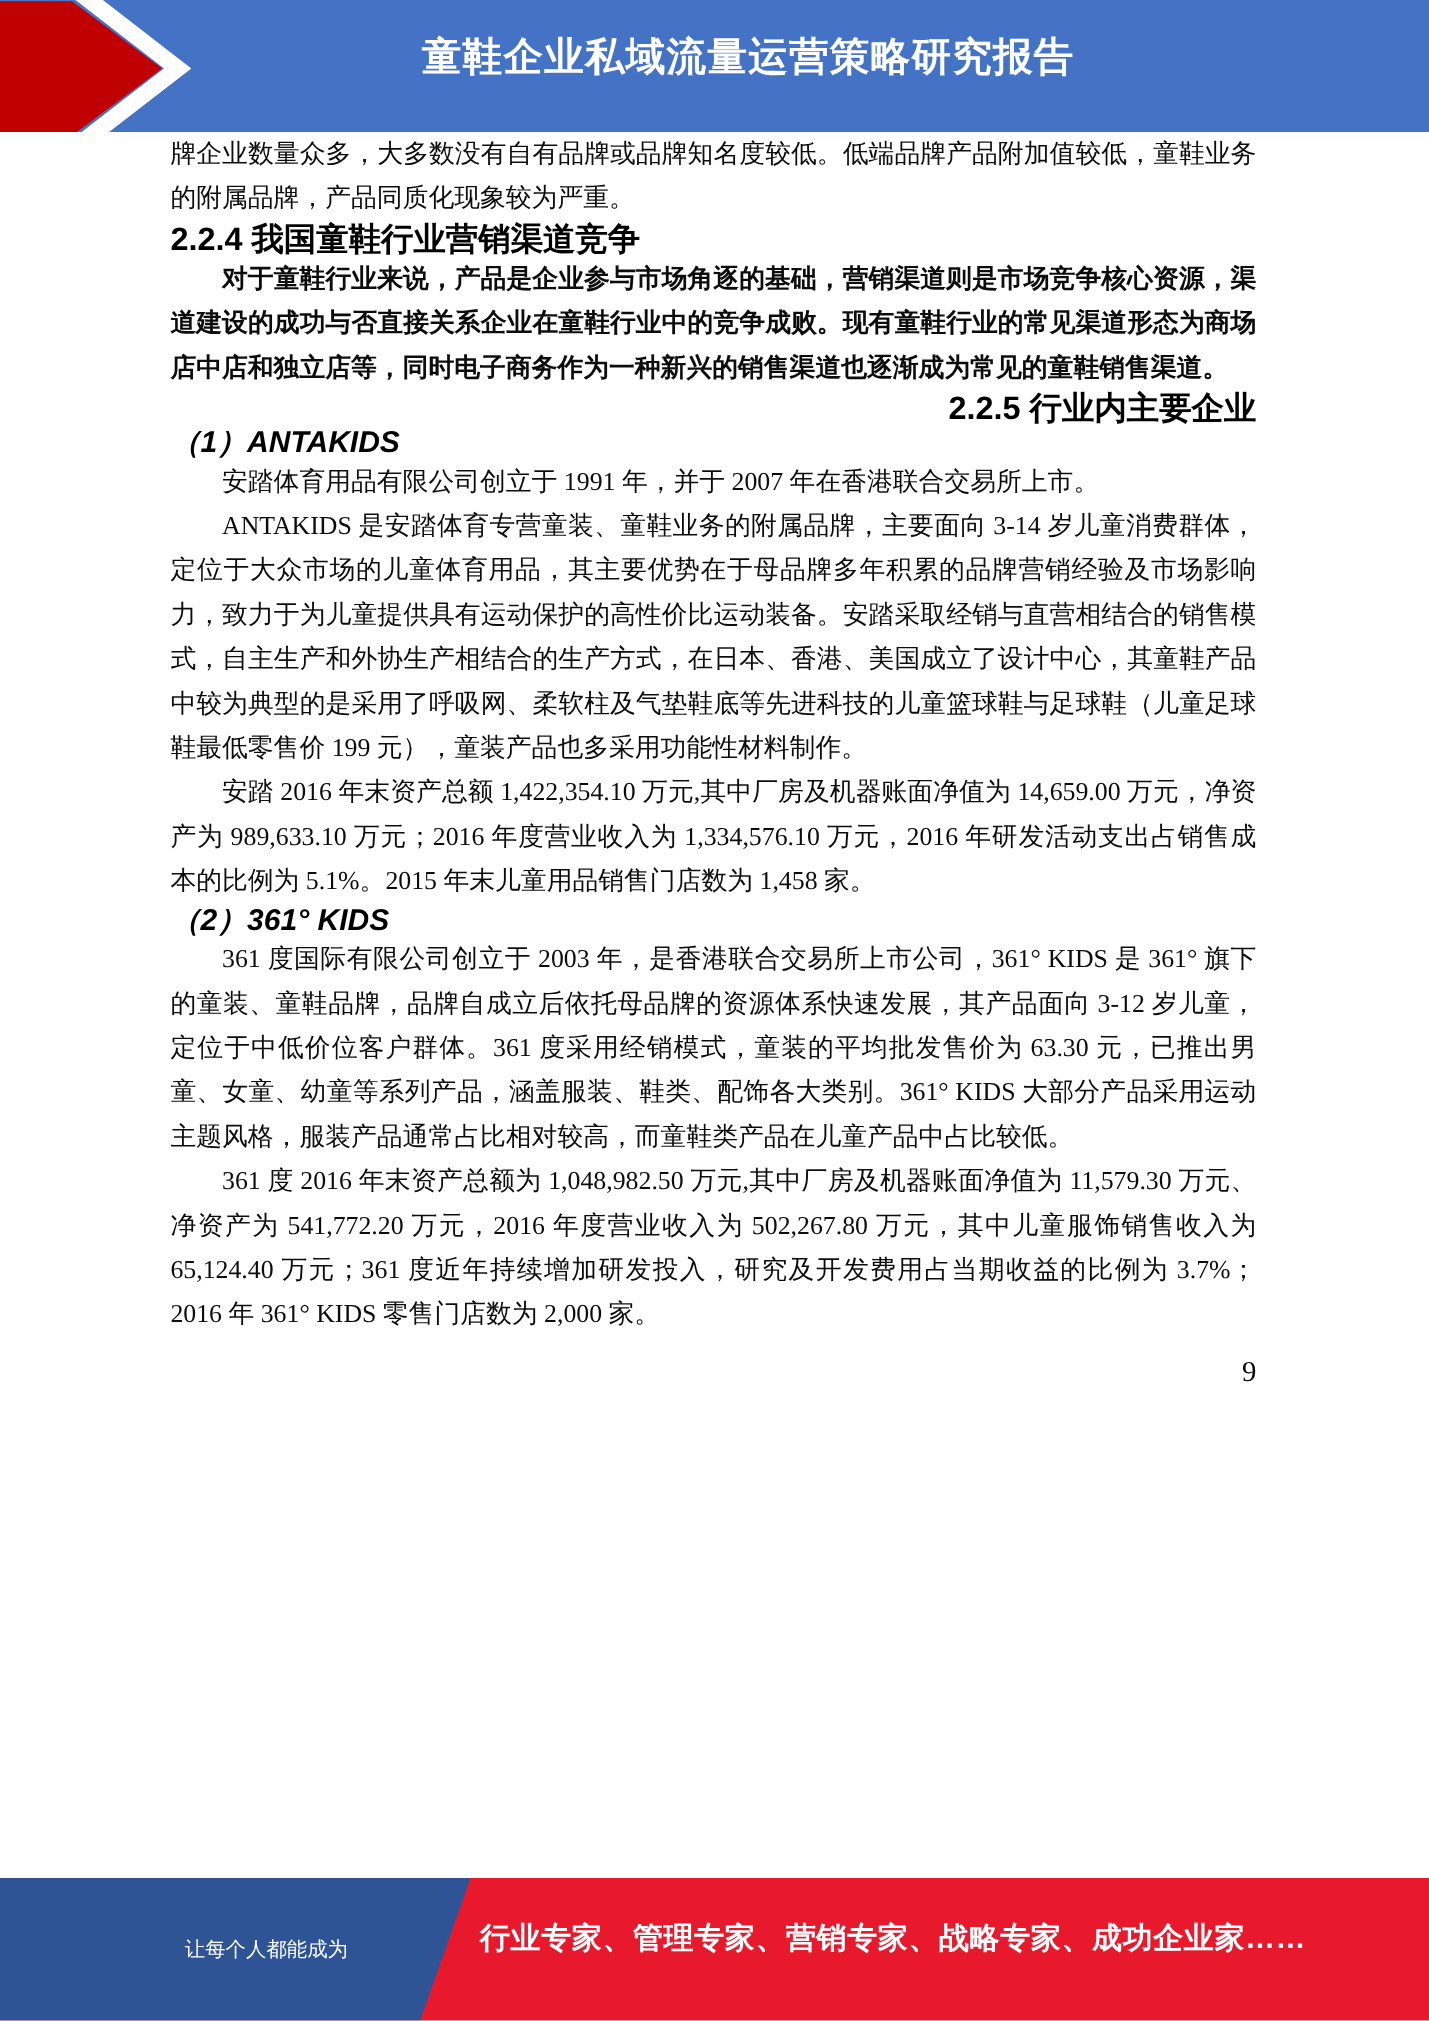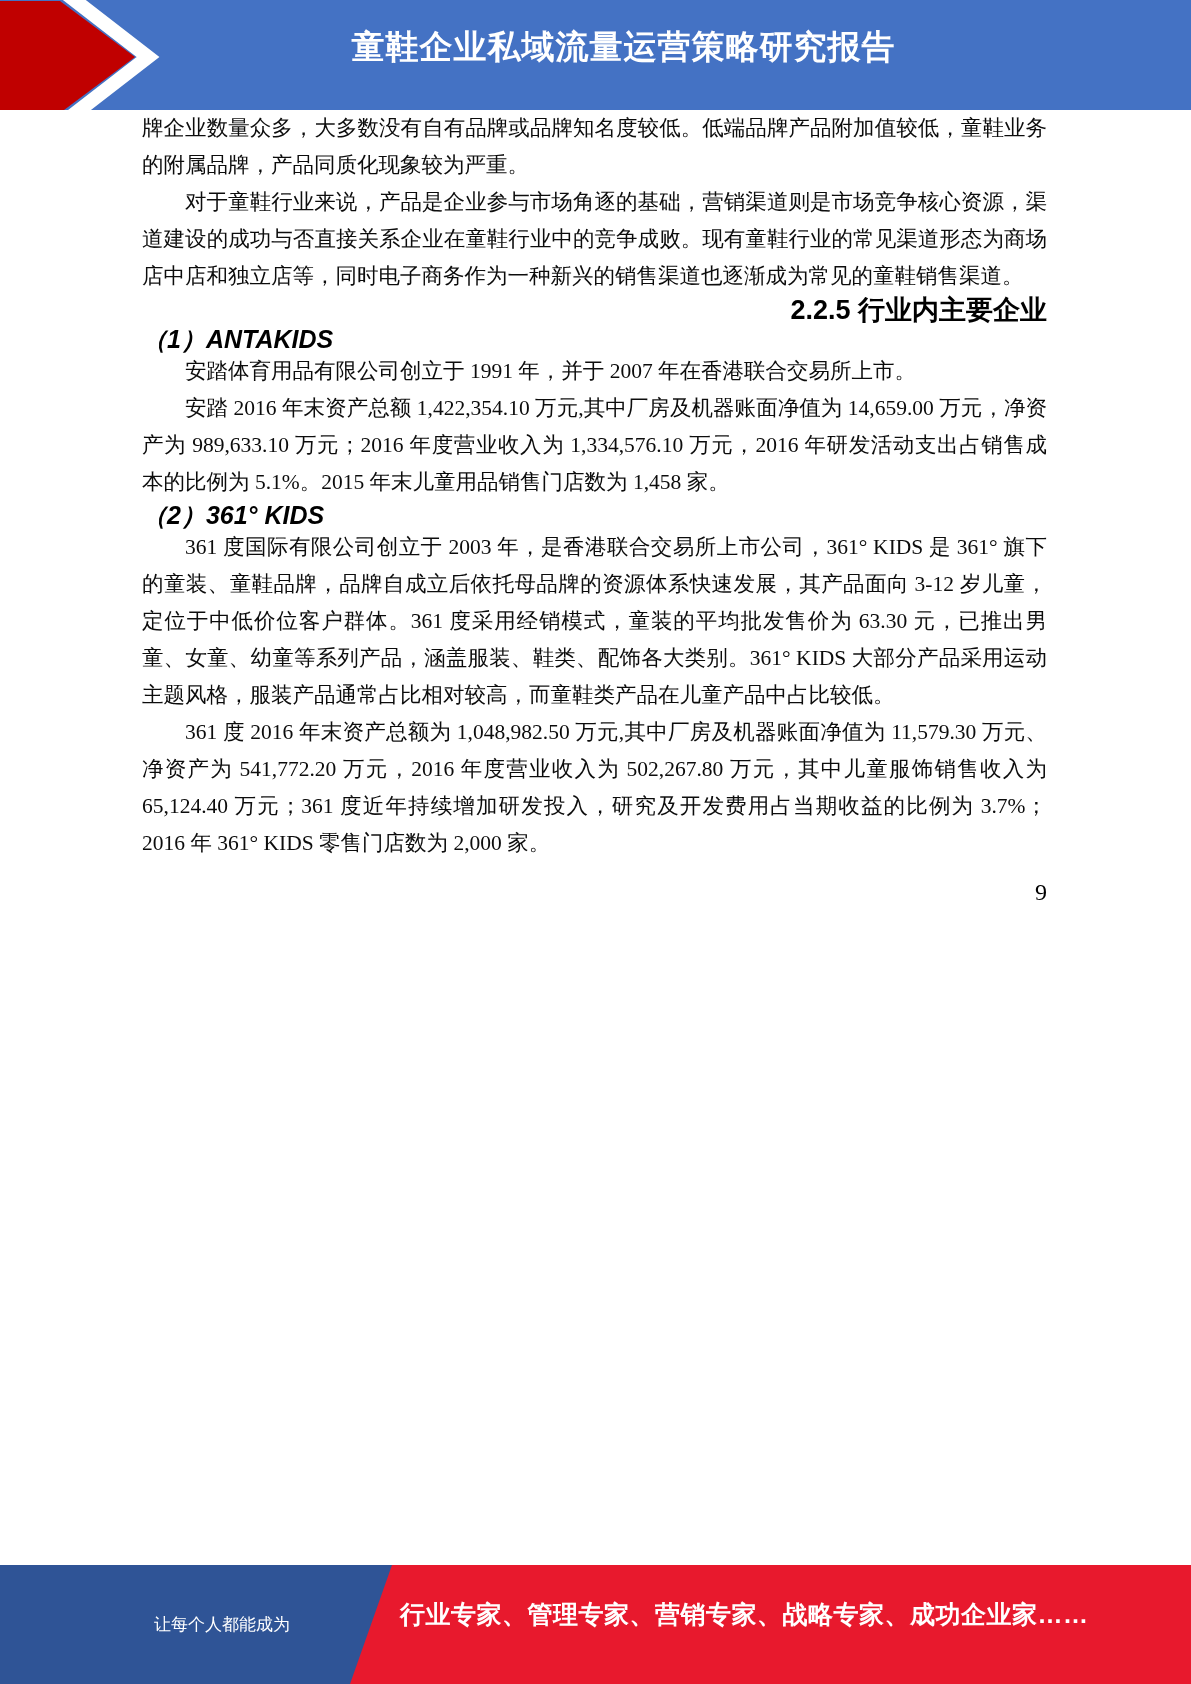--- a/index.html
+++ b/index.html
@@ -24,21 +24,21 @@
     margin:0;font-size:21.5px;line-height:37px;text-align:justify;
     font-family:"Liberation Serif","DejaVu Serif",serif;color:#0c0c0c;
   }
   p.indent{text-indent:43px;}
   .p-cont{margin-top:22px;}
   h2.sec{
     margin:0;font-family:"Liberation Sans","DejaVu Sans",sans-serif;
     font-weight:700;font-size:27px;line-height:30px;color:#000;white-space:nowrap;
   }
   .h224{margin-top:28px;}
-  .p-channel{margin-top:38px;}
+  .p-channel{margin-top:38px;font-weight:bold;}
   .h225{margin-top:37px;text-align:right;}
   h3.sub{
     margin:0;font-family:"Liberation Sans","DejaVu Sans",sans-serif;
     font-weight:700;font-size:25px;line-height:28px;color:#000;white-space:nowrap;font-style:italic;
   }
   .sub1{margin-top:37px;}
   .p-anta-intro{margin-top:61px;}
   .p-anta-brand{margin-top:35px;}
   .p-anta-fin{margin-top:39px;}
   .sub2{margin-top:19px;}
@@ -79,29 +79,31 @@
       <path d="M64,-8 L148,57 L64,122" fill="none" stroke="#ffffff" stroke-width="14"></path>
       <polygon points="0,1 60,1 135,57 60,113 0,113" fill="#C00000"></polygon>
     </svg>
     <div class="title">童鞋企业私域流量运营策略研究报告</div>
   </header>
 
   <main class="content">
 
     <p class="body p-cont">牌企业数量众多，大多数没有自有品牌或品牌知名度较低。低端品牌产品附加值较低，童鞋业务的附属品牌，产品同质化现象较为严重。</p>
 
+    <h2 class="sec h224">2.2.4 我国童鞋行业营销渠道竞争</h2>
 
     <p class="body indent p-channel">对于童鞋行业来说，产品是企业参与市场角逐的基础，营销渠道则是市场竞争核心资源，渠道建设的成功与否直接关系企业在童鞋行业中的竞争成败。现有童鞋行业的常见渠道形态为商场店中店和独立店等，同时电子商务作为一种新兴的销售渠道也逐渐成为常见的童鞋销售渠道。</p>
 
     <h2 class="sec h225">2.2.5 行业内主要企业</h2>
 
     <h3 class="sub sub1">（1）ANTAKIDS</h3>
 
     <p class="body indent p-anta-intro">安踏体育用品有限公司创立于 1991 年，并于 2007 年在香港联合交易所上市。</p>
 
+    <p class="body indent p-anta-brand">ANTAKIDS 是安踏体育专营童装、童鞋业务的附属品牌，主要面向 3-14 岁儿童消费群体，定位于大众市场的儿童体育用品，其主要优势在于母品牌多年积累的品牌营销经验及市场影响力，致力于为儿童提供具有运动保护的高性价比运动装备。安踏采取经销与直营相结合的销售模式，自主生产和外协生产相结合的生产方式，在日本、香港、美国成立了设计中心，其童鞋产品中较为典型的是采用了呼吸网、柔软柱及气垫鞋底等先进科技的儿童篮球鞋与足球鞋（儿童足球鞋最低零售价 199 元），童装产品也多采用功能性材料制作。</p>
 
     <p class="body indent p-anta-fin">安踏 2016 年末资产总额 1,422,354.10 万元,其中厂房及机器账面净值为 14,659.00 万元，净资产为 989,633.10 万元；2016 年度营业收入为 1,334,576.10 万元，2016 年研发活动支出占销售成本的比例为 5.1%。2015 年末儿童用品销售门店数为 1,458 家。</p>
 
     <h3 class="sub sub2">（2）361° KIDS</h3>
 
     <p class="body indent p-361-brand">361 度国际有限公司创立于 2003 年，是香港联合交易所上市公司，361° KIDS 是 361° 旗下的童装、童鞋品牌，品牌自成立后依托母品牌的资源体系快速发展，其产品面向 3-12 岁儿童，定位于中低价位客户群体。361 度采用经销模式，童装的平均批发售价为 63.30 元，已推出男童、女童、幼童等系列产品，涵盖服装、鞋类、配饰各大类别。361° KIDS 大部分产品采用运动主题风格，服装产品通常占比相对较高，而童鞋类产品在儿童产品中占比较低。</p>
 
     <p class="body indent p-361-fin">361 度 2016 年末资产总额为 1,048,982.50 万元,其中厂房及机器账面净值为 11,579.30 万元、净资产为 541,772.20 万元，2016 年度营业收入为 502,267.80 万元，其中儿童服饰销售收入为 65,124.40 万元；361 度近年持续增加研发投入，研究及开发费用占当期收益的比例为 3.7%；2016 年 361° KIDS 零售门店数为 2,000 家。</p>
 
     <div class="pagenum">9</div>

